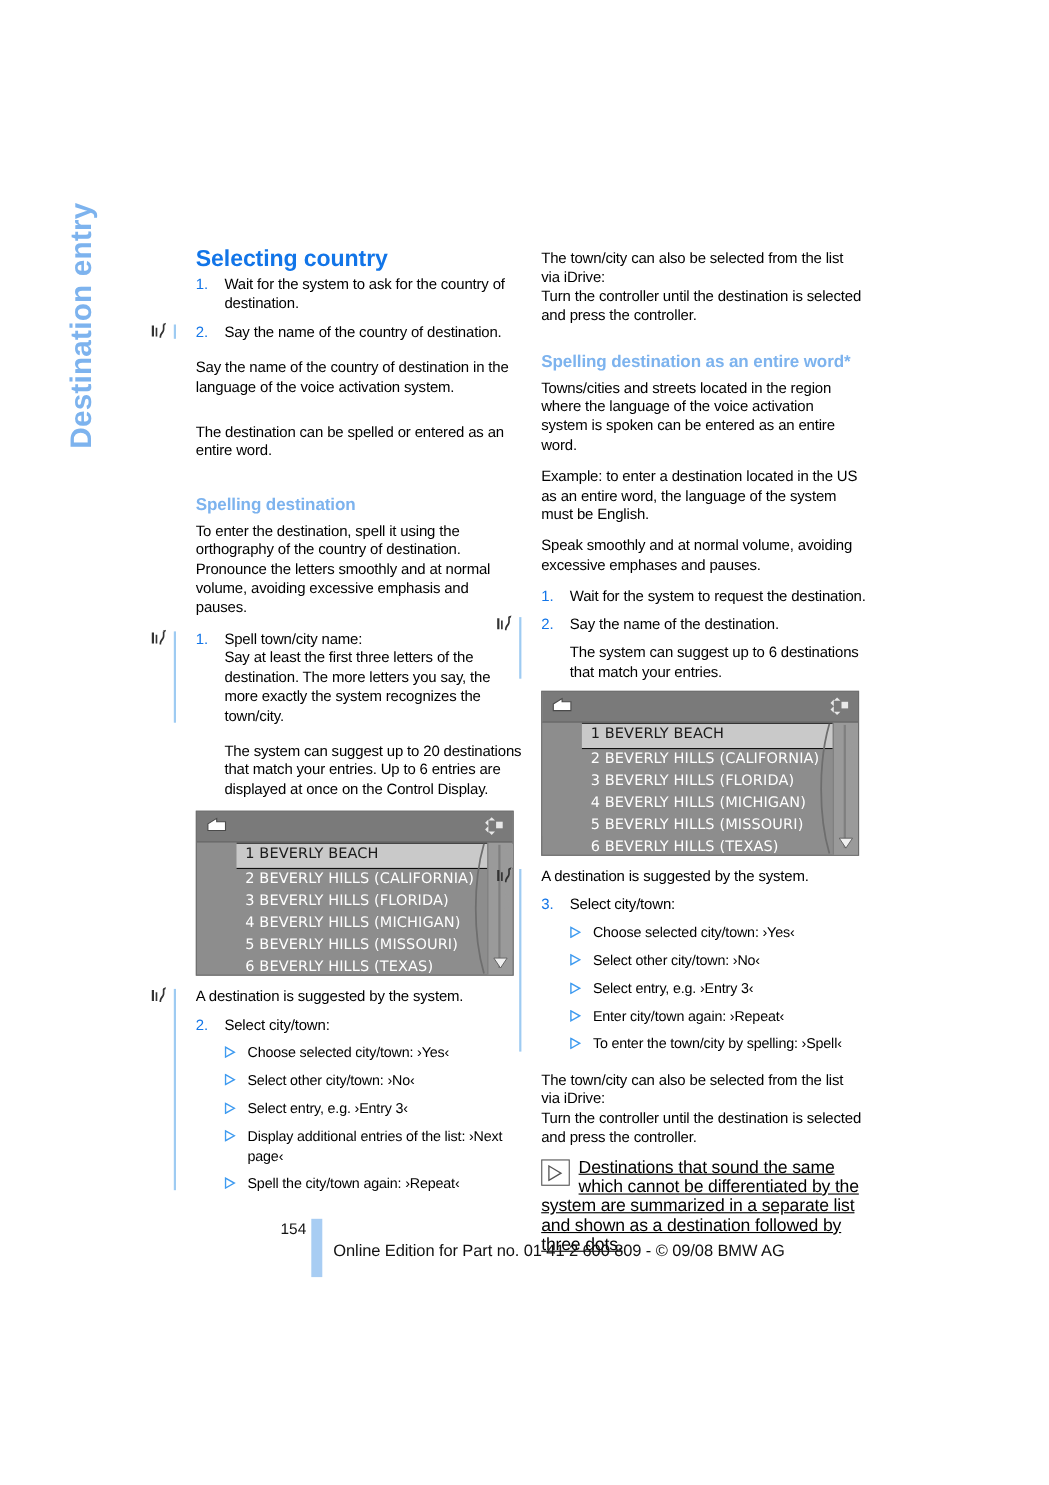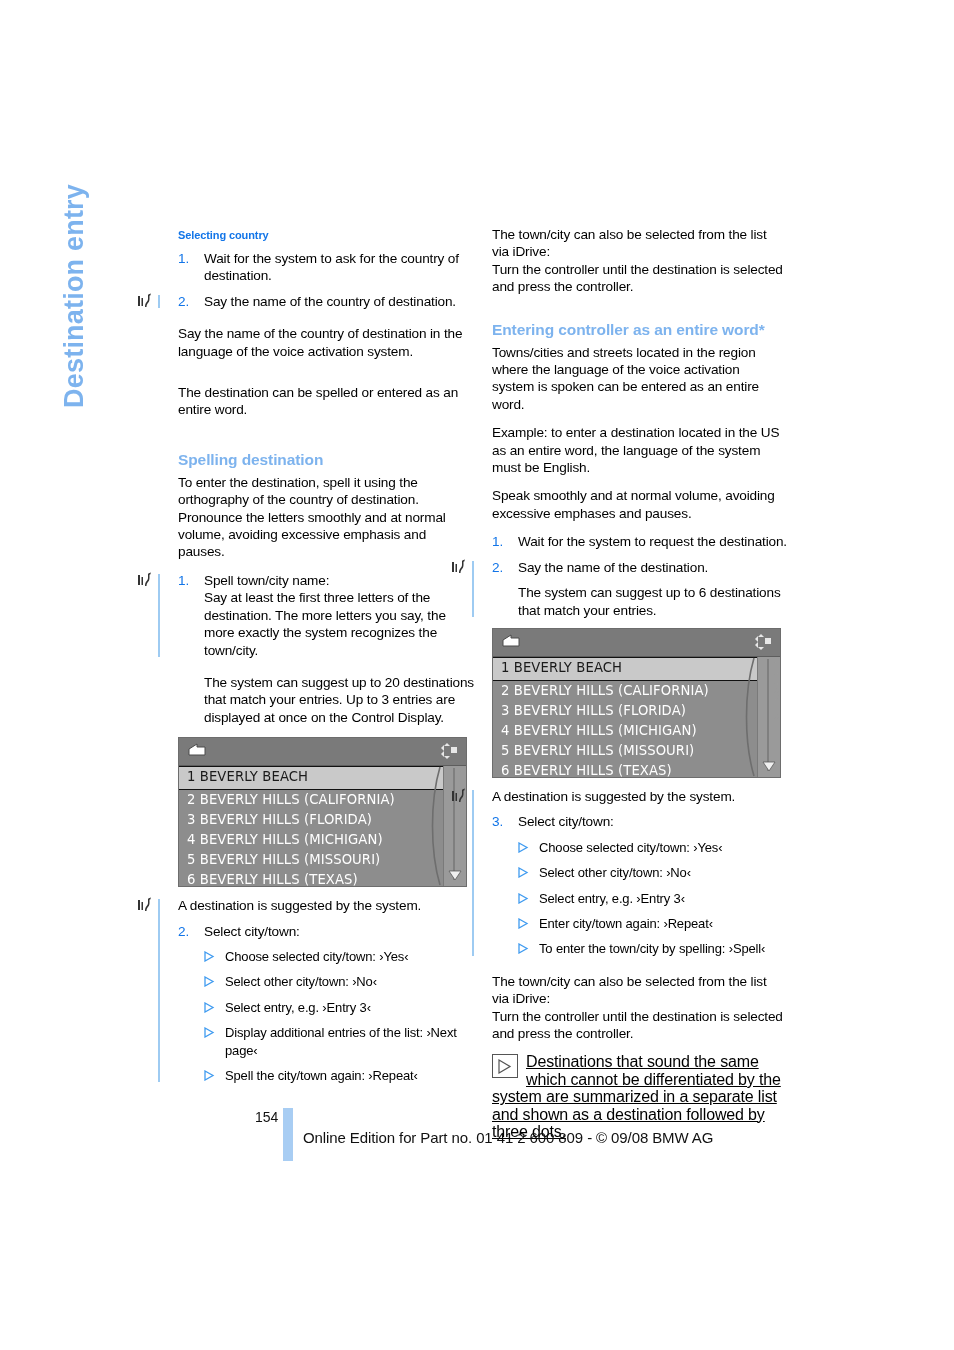--- a/index.html
+++ b/index.html
@@ -44,21 +44,21 @@
   
   .col {
     position: absolute;
     top: 226px;
     width: 296px;
   }
   .col-left  { left: 178px; }
   .col-right { left: 492px; }
 
   h2.head-major {
-    font-size: 11px;
+    font-size: 21px;
     font-weight: bold;
     color: #1275e8;
     margin: 0 0 5px 0;
     line-height: 19px;
     letter-spacing: -0.1px;
   }
   h2.head-minor {
     font-size: 15.5px;
     font-weight: bold;
     color: #7db3ee;
@@ -195,20 +195,21 @@
     left: 7px; top: 5px;
   }
   .idrive .topbar .joy {
     position: absolute;
     right: 8px; top: 4px;
   }
   .idrive .listwrap {
     position: relative;
     height: 103px;
     background: #8d8d8d;
+    padding-left: 36px;
   }
   .idrive .row {
     height: 20px;
     line-height: 20px;
     font-size: 13.2px;
     color: #ffffff;
     padding-left: 8px;
     white-space: nowrap;
     letter-spacing: 0.1px;
   }
@@ -341,21 +342,21 @@
       <div class="step">
         <div class="num">1.</div>
         <div class="txt">
           <span>Spell town/city name:</span><br>
           <span>Say at least the first three letters of the destination. The more letters you say, the more exactly the system recognizes the town/city.</span>
         </div>
       </div>
     </div>
 
     <div class="spacer-sm"></div>
-    <div class="step-cont">The system can suggest up to 20 destinations that match your entries. Up to 3 entries are displayed at once on the Control Display.</div>
+    <div class="step-cont">The system can suggest up to 20 destinations that match your entries. Up to 6 entries are displayed at once on the Control Display.</div>
 
     <div class="idrive">
       <div class="topbar">
         <span class="back">
           <svg width="22" height="16" viewBox="0 0 22 16">
             <path d="M3 6 L11 1 L11 4 L19 4 L19 12 L3 12 L3 9 Z" fill="#ffffff" stroke="#4a4a4a" stroke-width="1"></path>
           </svg>
         </span>
         <span class="joy">
           <svg width="20" height="18" viewBox="0 0 20 18">
@@ -452,21 +453,21 @@
   </div>
 
   <div class="col col-right">
 
     <p class="body">
       <span>The town/city can also be selected from the list via iDrive:</span><br>
       <span>Turn the controller until the destination is selected and press the controller.</span>
     </p>
 
     <div class="spacer-md"></div>
-    <h2 class="head-minor">Entering controller as an entire word*</h2>
+    <h2 class="head-minor">Spelling destination as an entire word*</h2>
     <p class="body">Towns/cities and streets located in the region where the language of the voice activation system is spoken can be entered as an entire word.</p>
     <p class="body">Example: to enter a destination located in the US as an entire word, the language of the system must be English.</p>
     <p class="body">Speak smoothly and at normal volume, avoiding excessive emphases and pauses.</p>
 
     <div class="step">
       <div class="num">1.</div>
       <div class="txt">Wait for the system to request the destination.</div>
     </div>
 
     <div class="voice-block">

